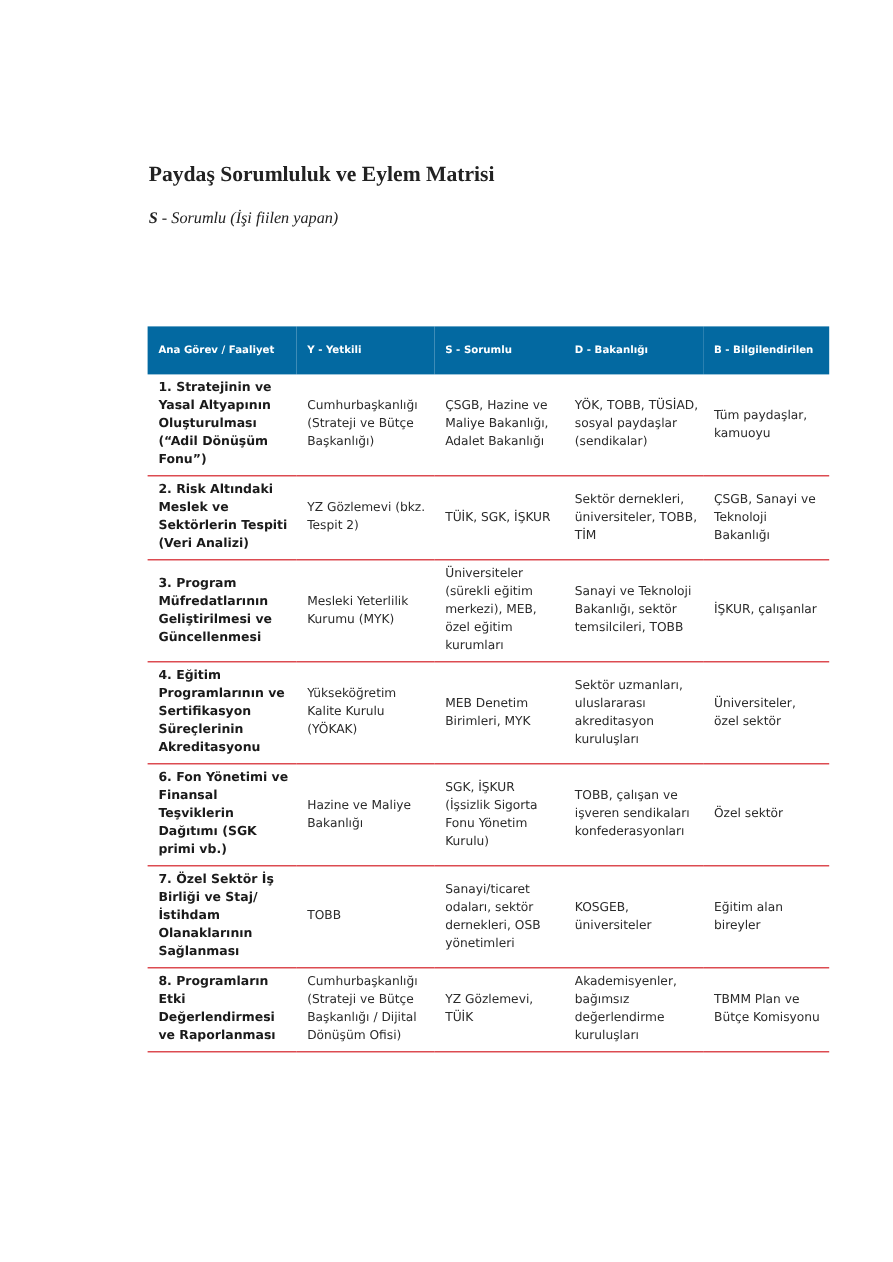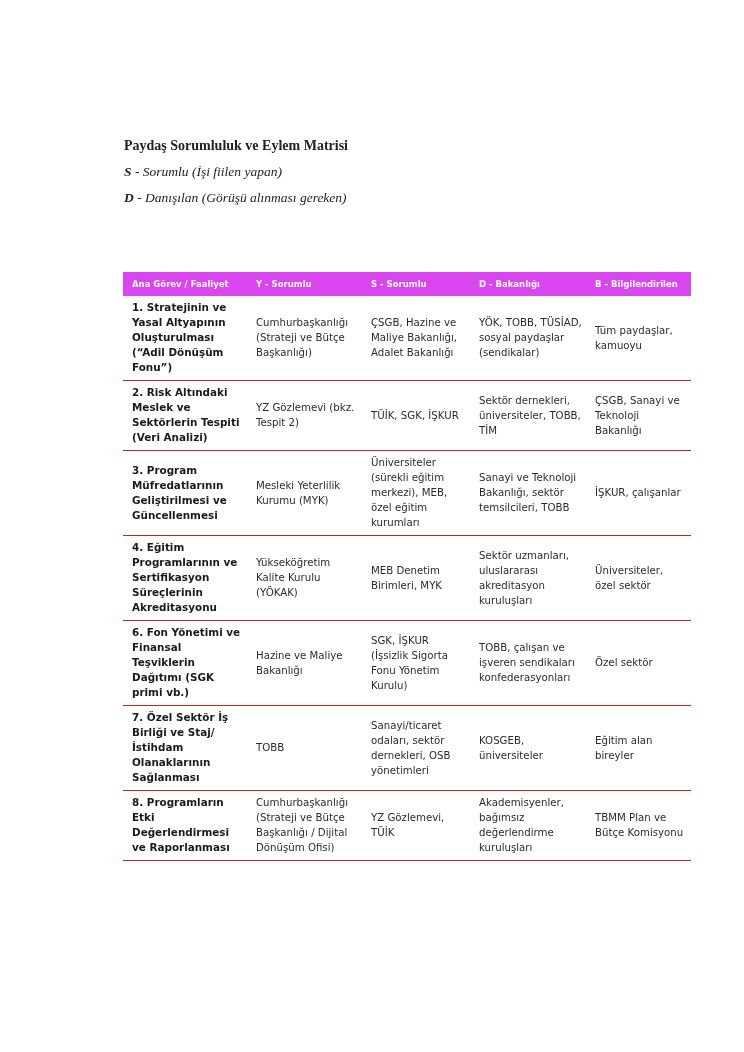--- a/index.html
+++ b/index.html
@@ -1,48 +1,47 @@
 <!DOCTYPE html>
 <html><head>
   <meta charset="utf-8">
   <style>
     html, body { margin: 0; padding: 0; background: #ffffff; }
     body { width: 744px; height: 1052px; position: relative; overflow: hidden; }
     .legend { position: absolute; left: 124px; top: 137px; width: 560px; font-family: "Liberation Serif", "DejaVu Serif", serif; color: #222; }
-    .legend-title { font-weight: bold; font-size: 14px; margin: 0 0 9px 0; line-height: 17px; }
+    .legend-title { font-weight: bold; font-size: 18px; margin: 0 0 19px 0; line-height: 17px; }
     .legend-line { font-size: 13.5px; font-style: italic; margin: 0 0 9px 0; line-height: 17px; }
     .legend-line .key { font-weight: bold; }
     .legend-line .dash { font-style: normal; }
     table.matrix { position: absolute; left: 123px; top: 272px; width: 568px; border-collapse: collapse; font-family: "DejaVu Sans", "Liberation Sans", sans-serif; color: #2b2b2b; table-layout: fixed; }
-    table.matrix thead th { background: #d946ef; color: #fff; font-size: 8.5px; font-weight: bold; text-align: left; padding: 0 0 0 9px; height: 24px; vertical-align: middle; }
+    table.matrix thead th { background: #0369a1; color: #fff; font-size: 8.5px; font-weight: bold; text-align: left; padding: 0 0 0 9px; height: 40px; vertical-align: middle; }
     table.matrix tbody td { font-size: 10.2px; line-height: 15px; vertical-align: middle; padding: 4px 4px 4px 9px; border-bottom: 1.5px solid #d42027; }
     table.matrix tbody td.task { font-weight: bold; color: #1a1a1a; font-size: 10.4px; }
     col.c1 { width: 124px; } col.c2 { width: 115px; } col.c3 { width: 108px; } col.c4 { width: 116px; } col.c5 { width: 105px; }
   </style>
 </head>
 <body>
 
 <div class="legend">
   <div class="legend-title">Paydaş Sorumluluk ve Eylem Matrisi</div>
   <div class="legend-line"><span class="key">S</span><span class="dash"> - </span><span>Sorumlu (İşi fiilen yapan)</span></div>
-  <div class="legend-line"><span class="key">D</span><span class="dash"> - </span><span>Danışılan (Görüşü alınması gereken)</span></div>
 </div>
 
 <table class="matrix">
   <colgroup>
       <col class="c1">
       <col class="c2">
       <col class="c3">
       <col class="c4">
       <col class="c5">
     </colgroup>
   <thead>
     <tr>
       <th>Ana Görev / Faaliyet</th>
-      <th>Y - Sorumlu</th>
+      <th>Y - Yetkili</th>
       <th>S - Sorumlu</th>
       <th>D - Bakanlığı</th>
       <th>B - Bilgilendirilen</th>
     </tr>
   </thead>
   <tbody>
     <tr style="height:84px">
       <td class="task">1. Stratejinin ve Yasal Altyapının Oluşturulması (“Adil Dönüşüm Fonu”)</td>
       <td>Cumhurbaşkanlığı (Strateji ve Bütçe Başkanlığı)</td>
       <td>ÇSGB, Hazine ve Maliye Bakanlığı, Adalet Bakanlığı</td>

